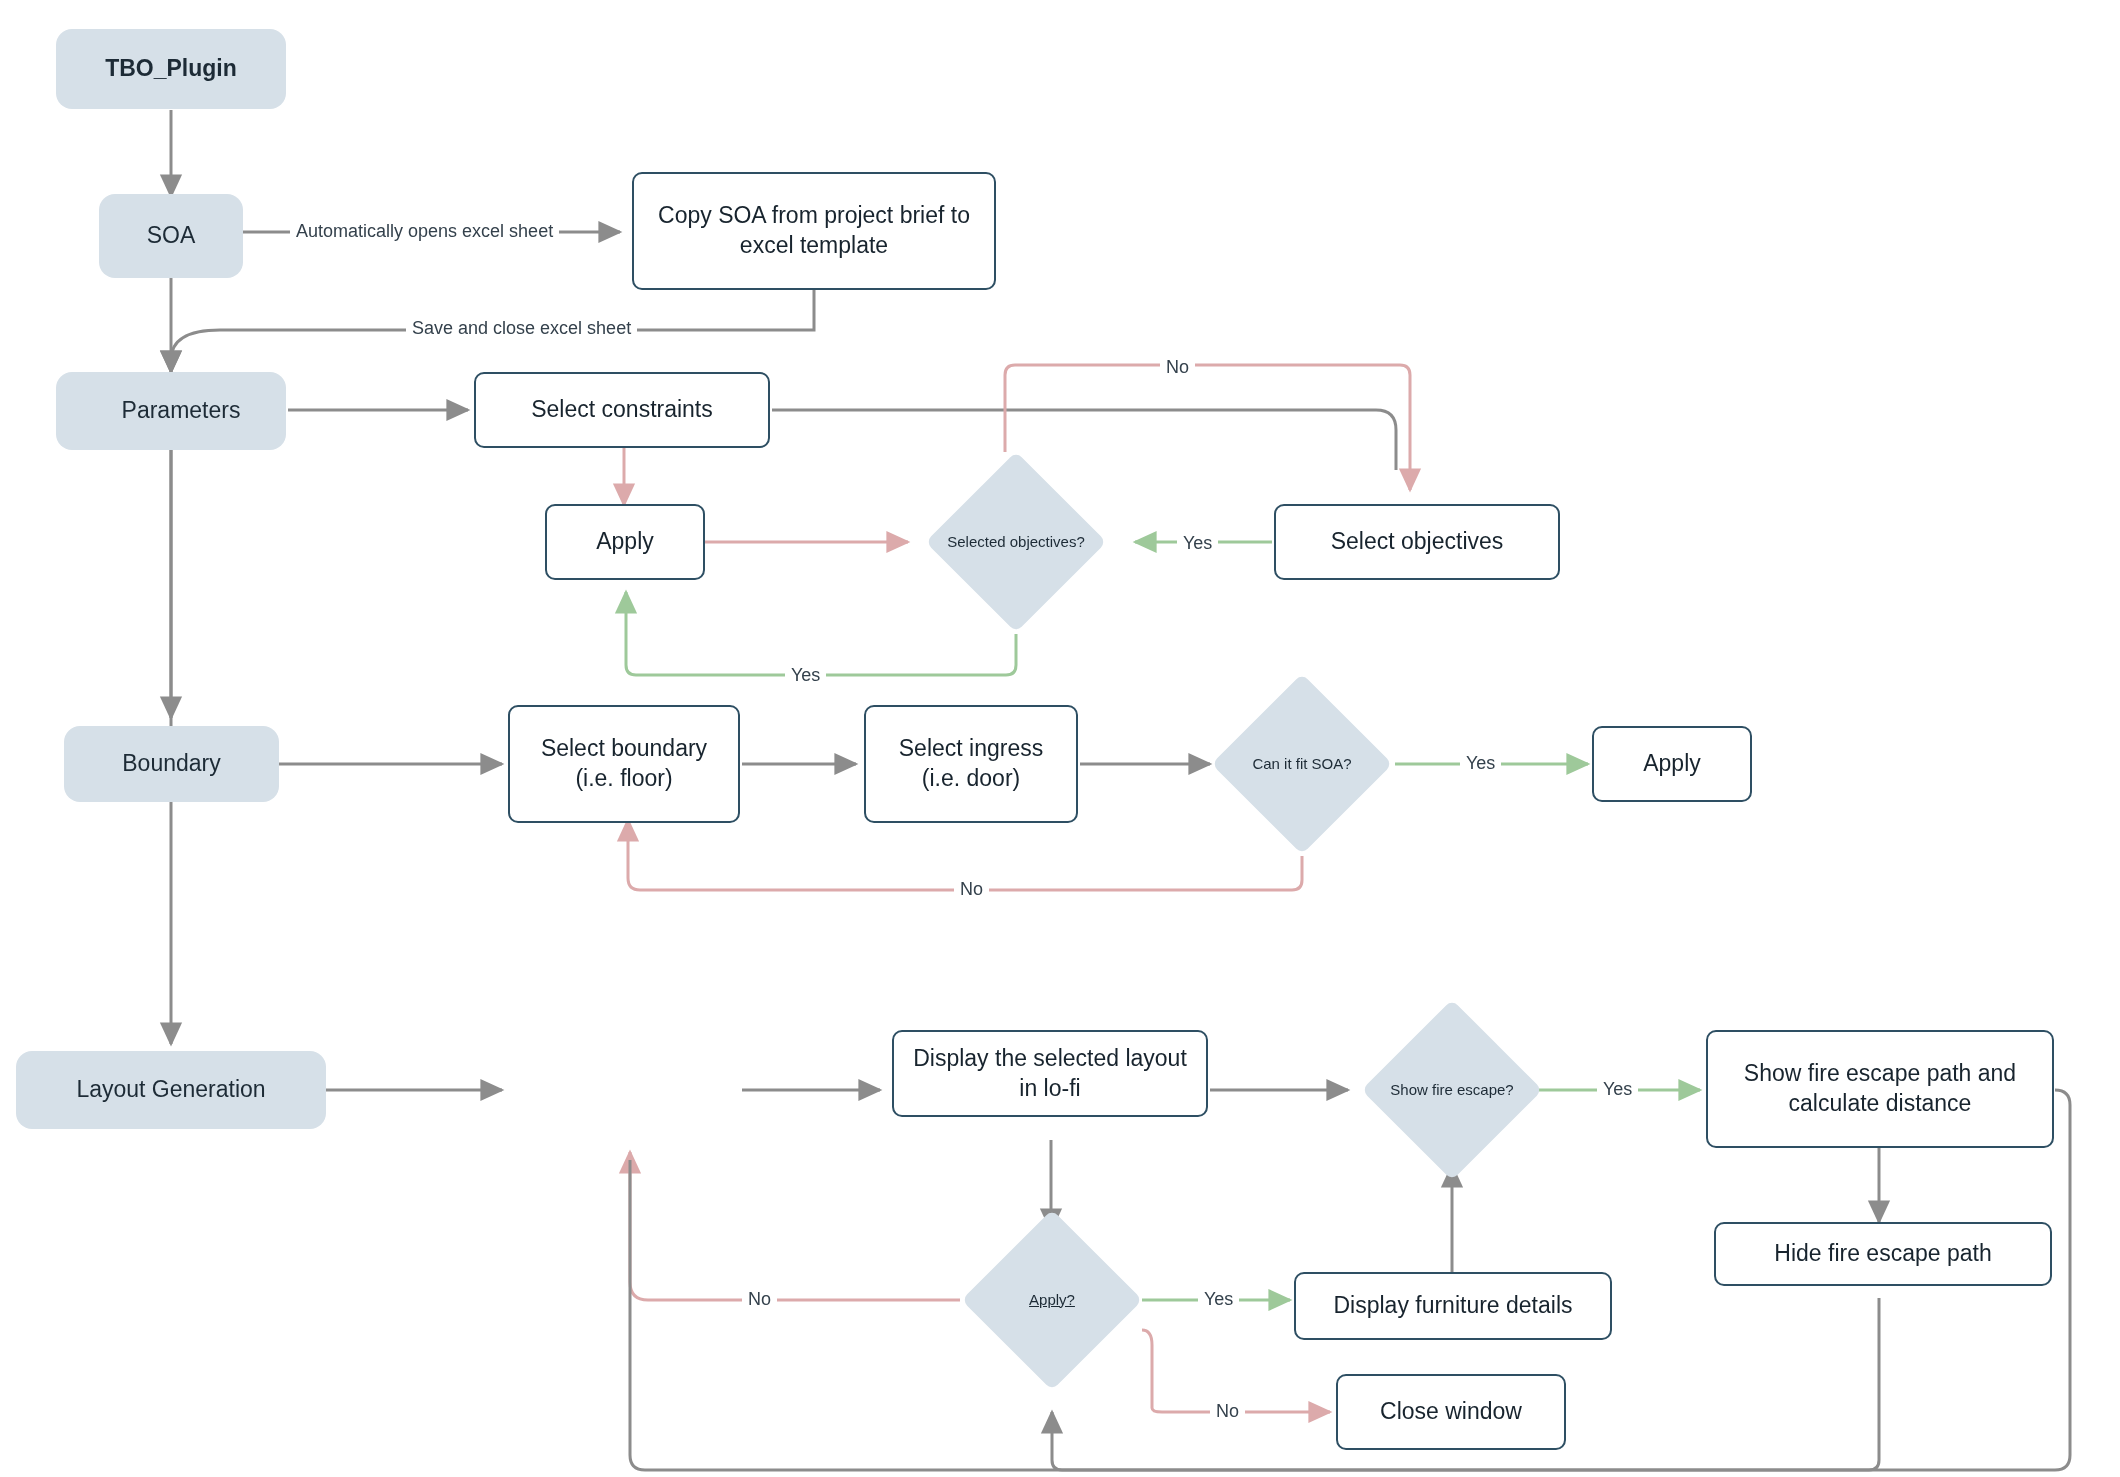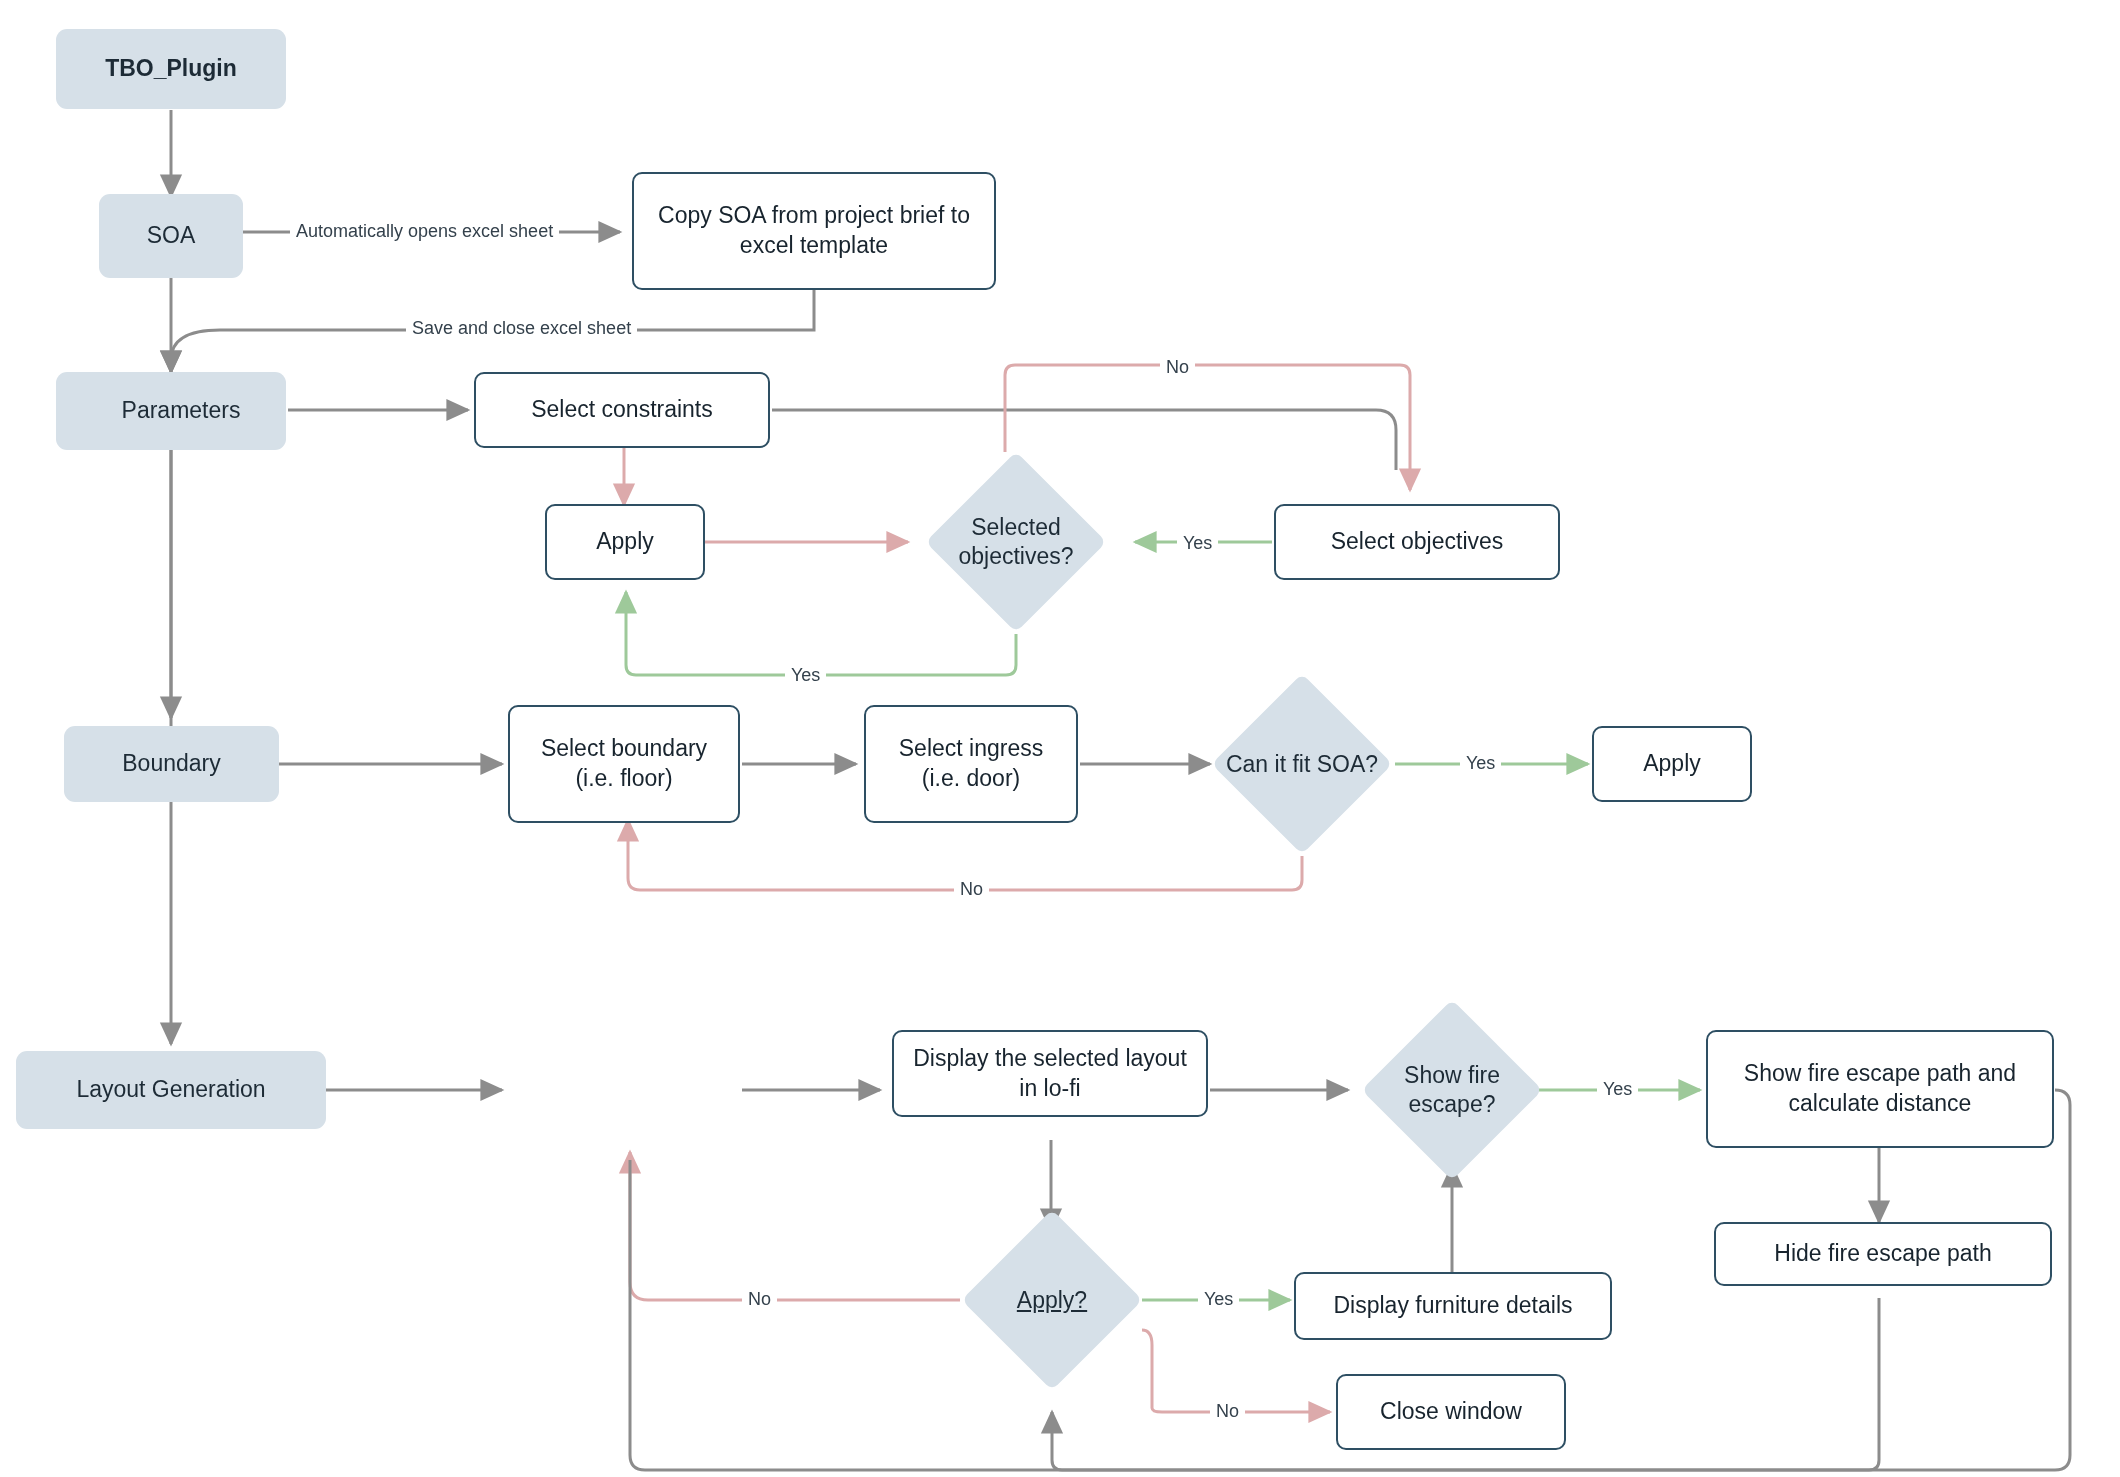--- a/index.html
+++ b/index.html
@@ -30,21 +30,21 @@
     box-sizing: border-box;
     display: flex;
     align-items: center;
     justify-content: center;
     text-align: center;
     line-height: 1.3;
   }
   .stage {
     background: #d6e0e8;
     border: none;
-    border-radius: 11px;
+    border-radius: 16px;
     color: #1d2b36;
     font-size: 23px;
   }
   .stage.bold {
     font-weight: bold;
   }
   .proc {
     background: #ffffff;
     border: 2px solid #2e4f63;
     border-radius: 10px;
@@ -63,21 +63,21 @@
     border-radius: 8px;
   }
   .decision-label {
     position: absolute;
     left: 0; top: 0;
     width: 100%; height: 100%;
     display: flex;
     align-items: center;
     justify-content: center;
     text-align: center;
-    font-size: 23px;
+    font-size: 15px;
     color: #1d2b36;
     line-height: 1.25;
   }
   .edge-label {
     position: absolute;
     font-size: 18px;
     color: #34414c;
     background: #ffffff;
     padding: 2px 6px;
     white-space: nowrap;

